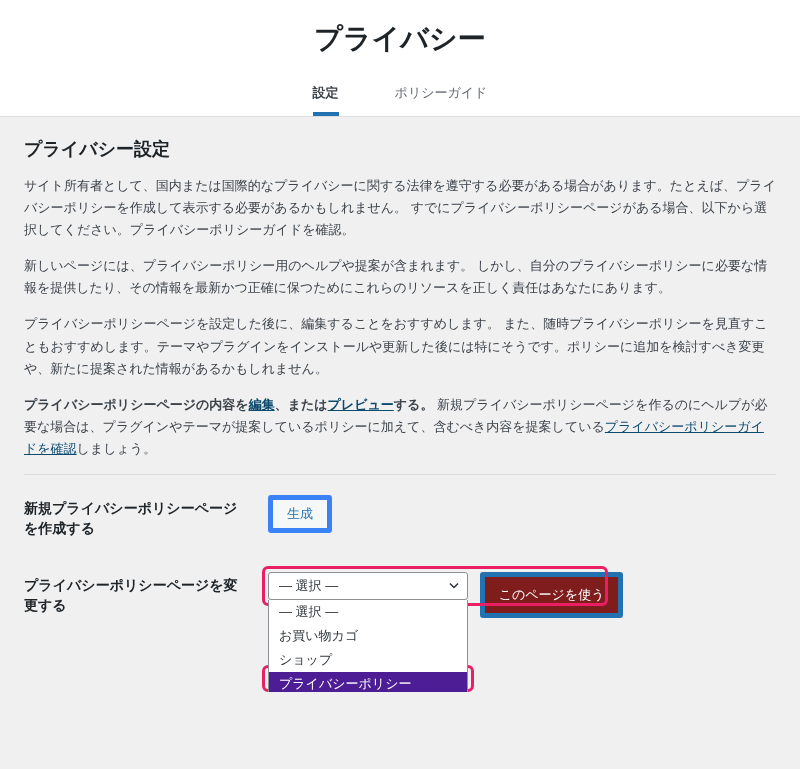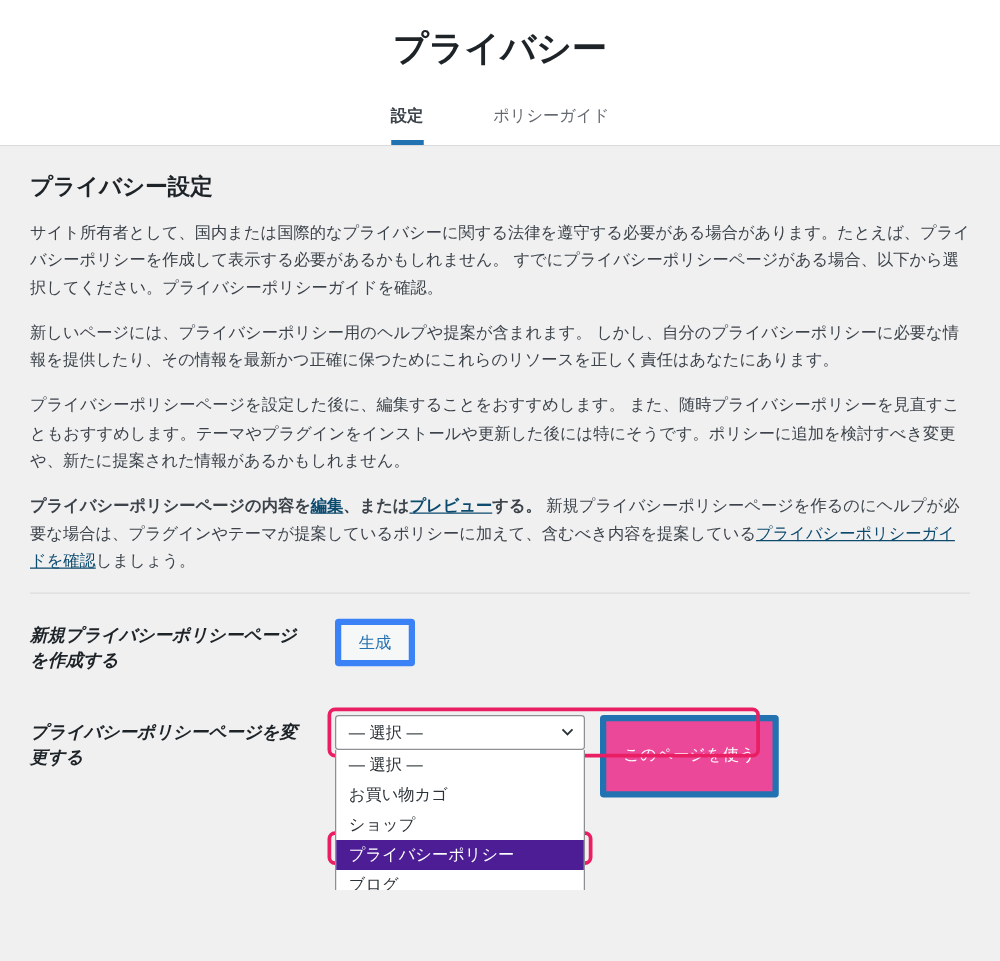--- a/index.html
+++ b/index.html
@@ -8,24 +8,24 @@
     .page-title { text-align: center; font-size: 28px; font-weight: 600; color: #1d2327; margin-bottom: 16px; }
     .tabs { display: flex; justify-content: center; border-bottom: 1px solid #dcdcde; }
     .tab { padding: 10px 0; margin: 0 28px; font-size: 13px; color: #646970; cursor: pointer; border-bottom: 4px solid transparent; }
     .tab.active { color: #3c434a; font-weight: 600; border-bottom-color: #2271b1; }
     .content { padding: 20px 24px 40px; }
     .section-title { font-size: 18px; font-weight: 600; color: #1d2327; margin-bottom: 14px; }
     .desc { font-size: 13px; line-height: 1.7; color: #3c434a; margin-bottom: 14px; }
     .desc a { color: #0c4a6e; text-decoration: underline; }
     .divider { border: none; border-top: 1px solid #dcdcde; margin: 14px 0 20px; }
     .form-row { display: flex; align-items: flex-start; margin-bottom: 34px; }
-    .form-label { width: 244px; font-weight: 600; font-size: 14px; color: #1d2327; line-height: 1.4; padding-right: 20px; padding-top: 4px; font-style: italic; }
+    .form-label { width: 244px; font-weight: 600; font-size: 14px; color: #1d2327; line-height: 1.4; padding-right: 20px; padding-top: 4px; }
     .form-control { flex: 1; position: relative; }
     .btn { display: inline-block; padding: 4px 14px; font-size: 13px; background: #f6f7f7; border: 5px solid #3b82f6; color: #2271b1; border-radius: 3px; cursor: pointer; text-align: center; line-height: 1.5; }
-    .btn-primary { background: #ec4899; color: #fff; border-color: #2271b1; padding: 18px 14px; font-family: Liberation Mono, monospace; }
+    .btn-primary { background: #7f1d1d; color: #fff; border-color: #2271b1; padding: 8px 14px; }
     .select-box { display: inline-block; width: 200px; padding: 4px 24px 4px 10px; background: #fff; border: 1px solid #8c8f94; border-radius: 3px; color: #2c3338; font-size: 13px; cursor: pointer; position: relative; }
     .select-arrow { position: absolute; right: 8px; top: 50%; transform: translateY(-50%); pointer-events: none; }
     .select-wrap { display: inline-block; position: relative; vertical-align: top; }
     .dropdown { position: absolute; top: 28px; left: 0; width: 200px; background: #fff; border: 1px solid #8c8f94; border-top: none; z-index: 10; }
     .dropdown-item { padding: 3px 10px; font-size: 13px; color: #2c3338; cursor: pointer; }
     .dropdown-item.selected { background: #4c1d95; color: #fff; }
     .highlight-box { position: absolute; border: 3px solid #e91e63; border-radius: 6px; pointer-events: none; }
     .controls-row { position: relative; }
   </style>
 </head>

